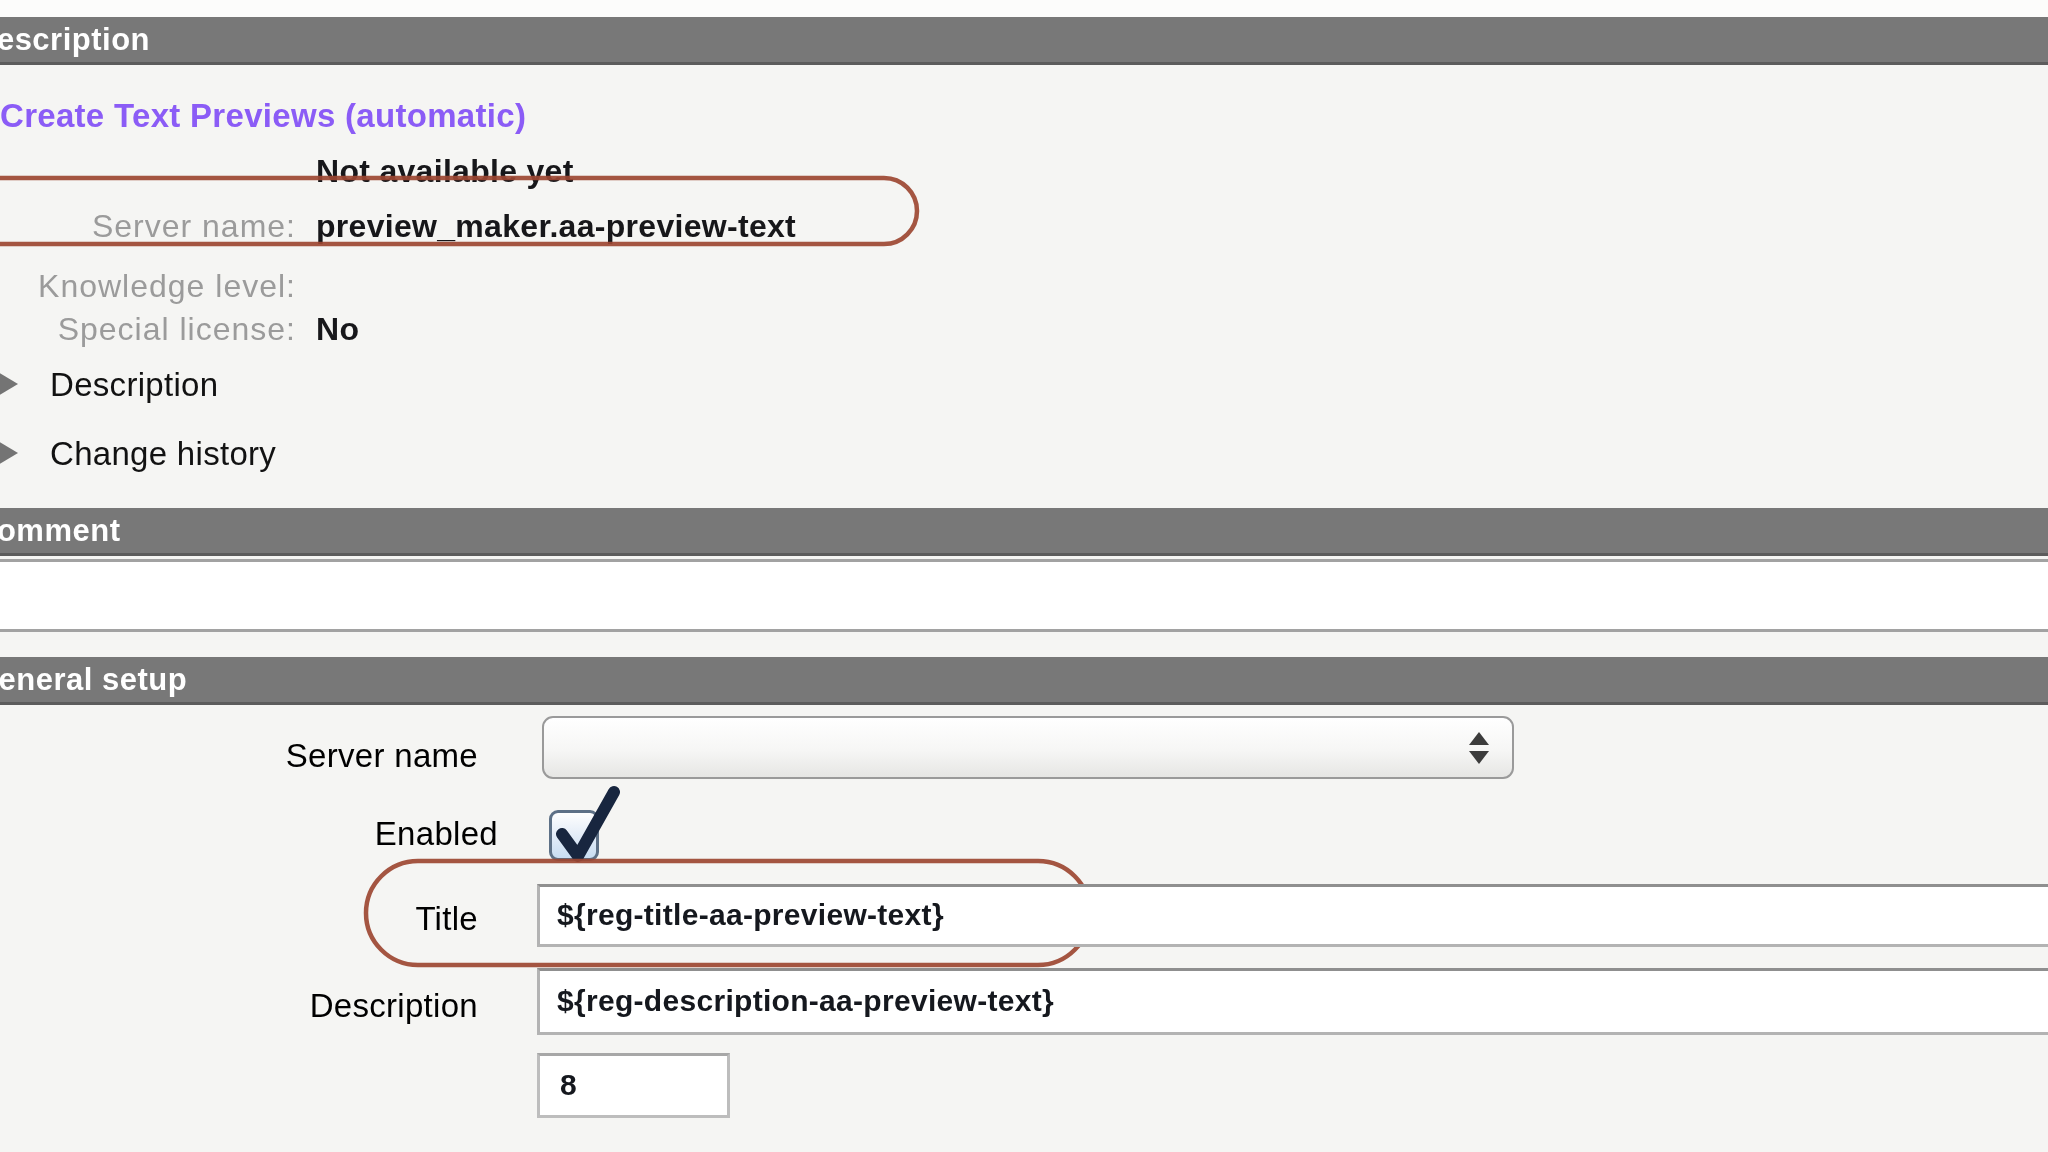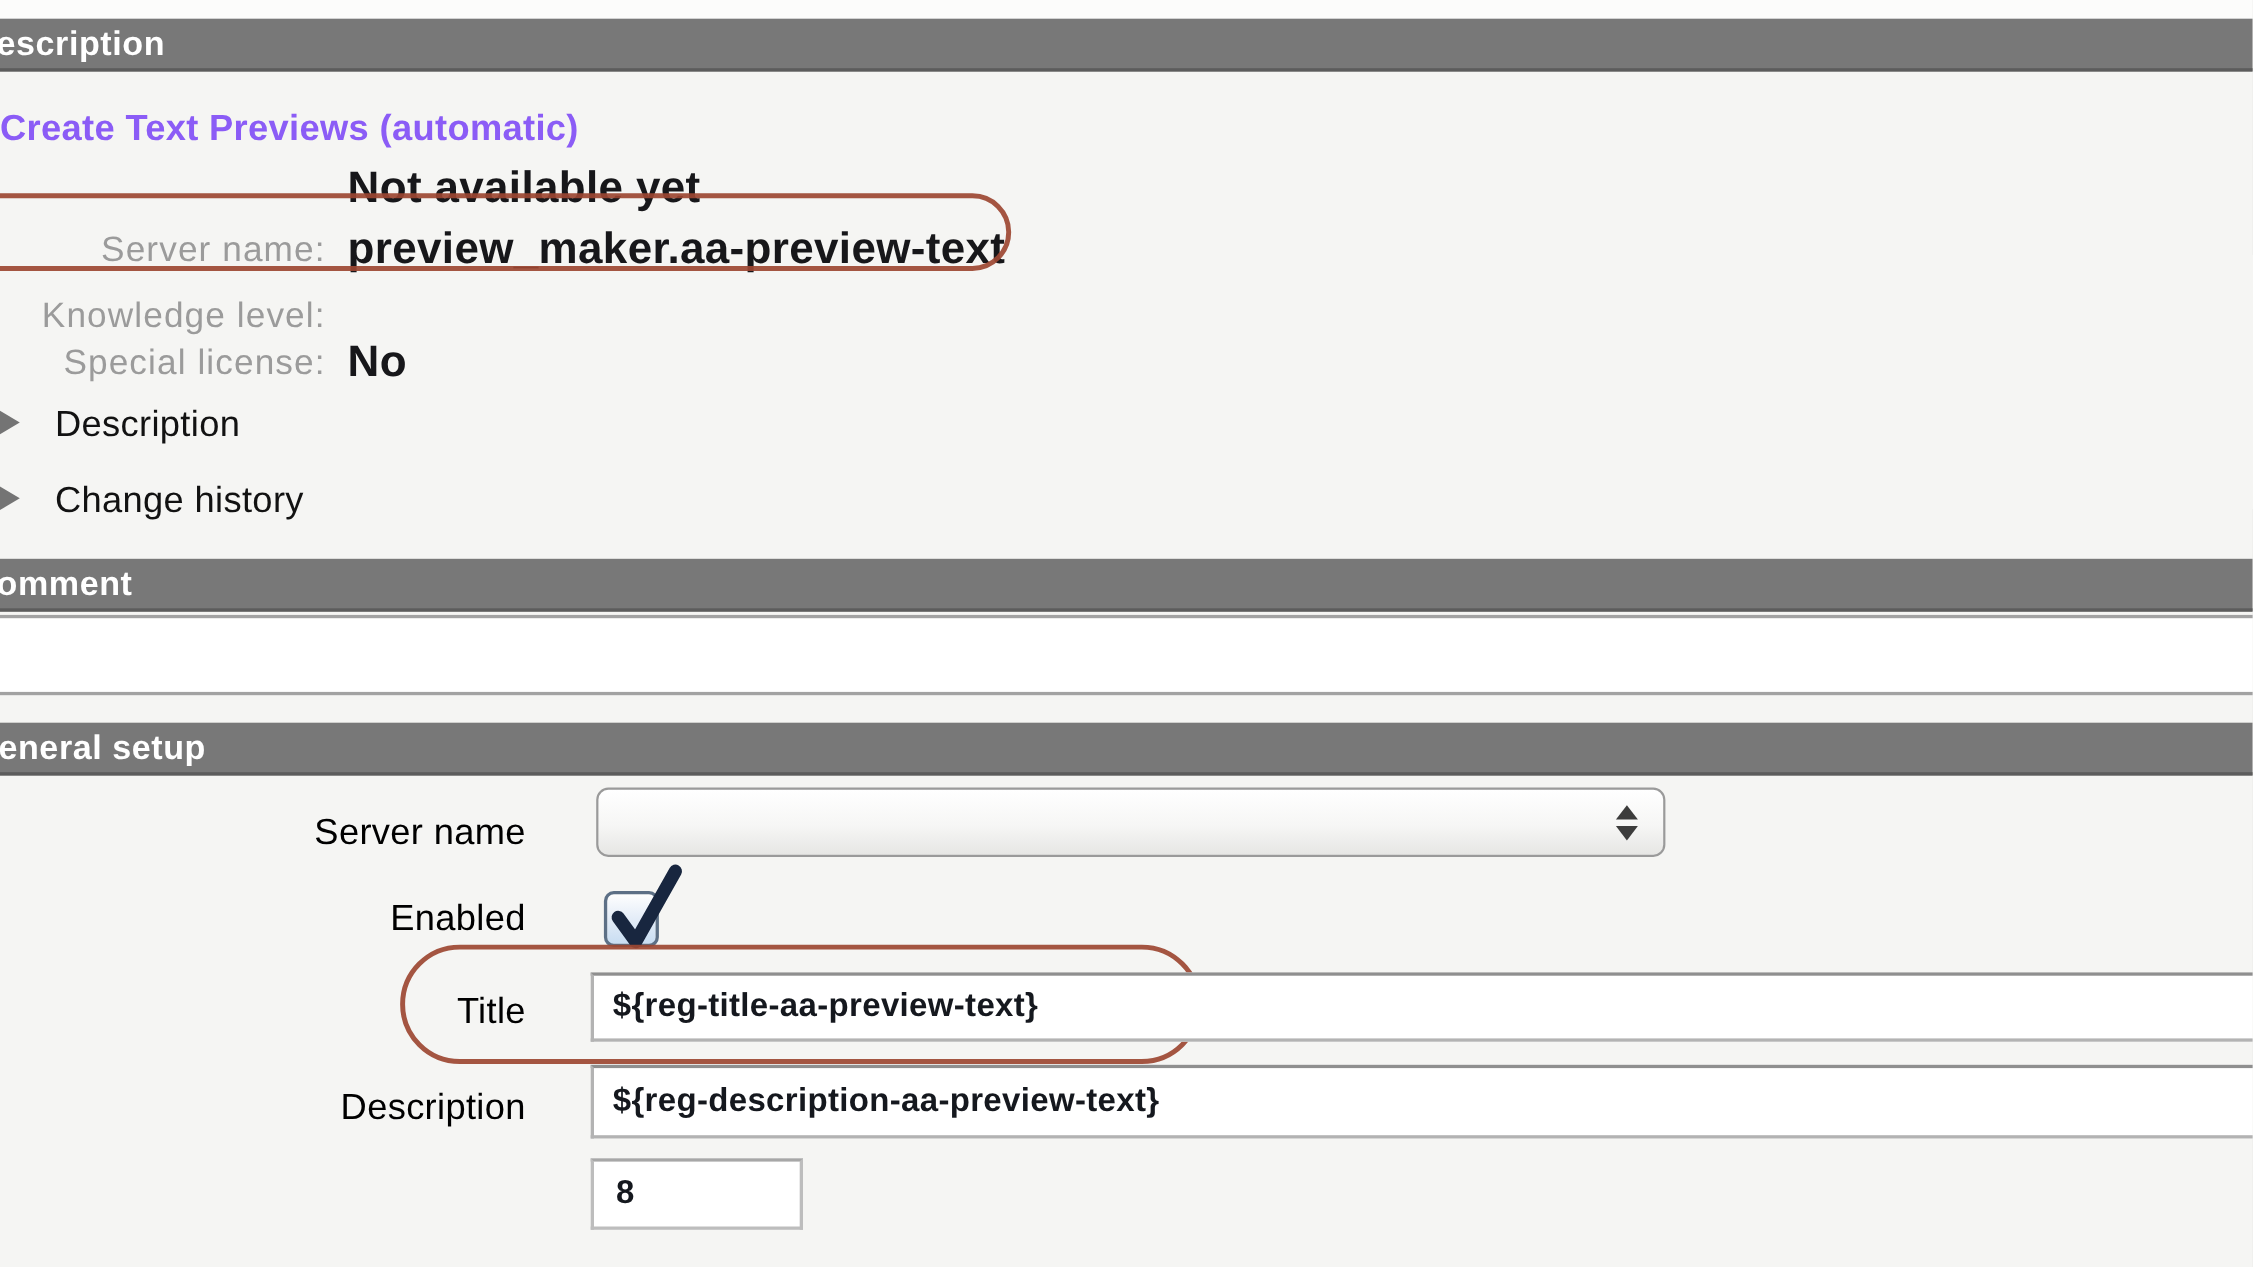--- a/index.html
+++ b/index.html
@@ -30,21 +30,21 @@
     left:0;top:97px;font-size:33px;font-weight:700;color:#8b5cf6;
     letter-spacing:0.3px;white-space:nowrap;
   }
 
   
   .info-label{
     left:0;width:296px;text-align:right;font-size:32px;color:#9b9b9b;
     letter-spacing:1px;white-space:nowrap;line-height:42px;height:42px;
   }
   .info-value{
-    left:316px;font-size:40px;font-weight:600;color:#17171a;
+    left:316px;font-size:32px;font-weight:600;color:#17171a;
     letter-spacing:0.3px;white-space:nowrap;line-height:42px;height:42px;
   }
   .row1{top:150px;} .row2{top:205px;} .row3{top:253px;margin-top:12px;} .row4{top:308px;}
 
   
   .disclosure-triangle{
     width:0;height:0;left:-9px;
     border-top:16px solid transparent;border-bottom:16px solid transparent;
     border-left:27px solid #747474;
   }
@@ -62,21 +62,21 @@
     left:-4px;top:559px;width:2056px;height:73px;background:#ffffff;
     border-top:3px solid #a2a2a2;border-bottom:3px solid #a2a2a2;
     box-sizing:border-box;
   }
 
   
   .form-label{
     left:0;width:478px;text-align:right;font-size:33px;color:#000000;
     letter-spacing:0.3px;white-space:nowrap;line-height:40px;height:40px;
   }
-  #lbl-server{top:736px;} #lbl-enabled{top:814px;} #lbl-title{top:899px;}
+  #lbl-server{top:736px;} #lbl-enabled{top:814px;padding-left:20px;} #lbl-title{top:899px;}
   #lbl-desc{top:986px;} #lbl-version{top:1072px;}
 
   #server-select{
     left:542px;top:716px;width:972px;height:63px;box-sizing:border-box;
     border:2px solid #9a9a9a;border-radius:11px;
     background:linear-gradient(180deg,#ffffff 0%,#f6f6f5 55%,#e6e6e4 100%);
   }
   #stepper{right:22px;top:50%;transform:translateY(-50%);width:22px;}
   .arrow-up{width:0;height:0;margin:0 auto 6px auto;
     border-left:10px solid transparent;border-right:10px solid transparent;

